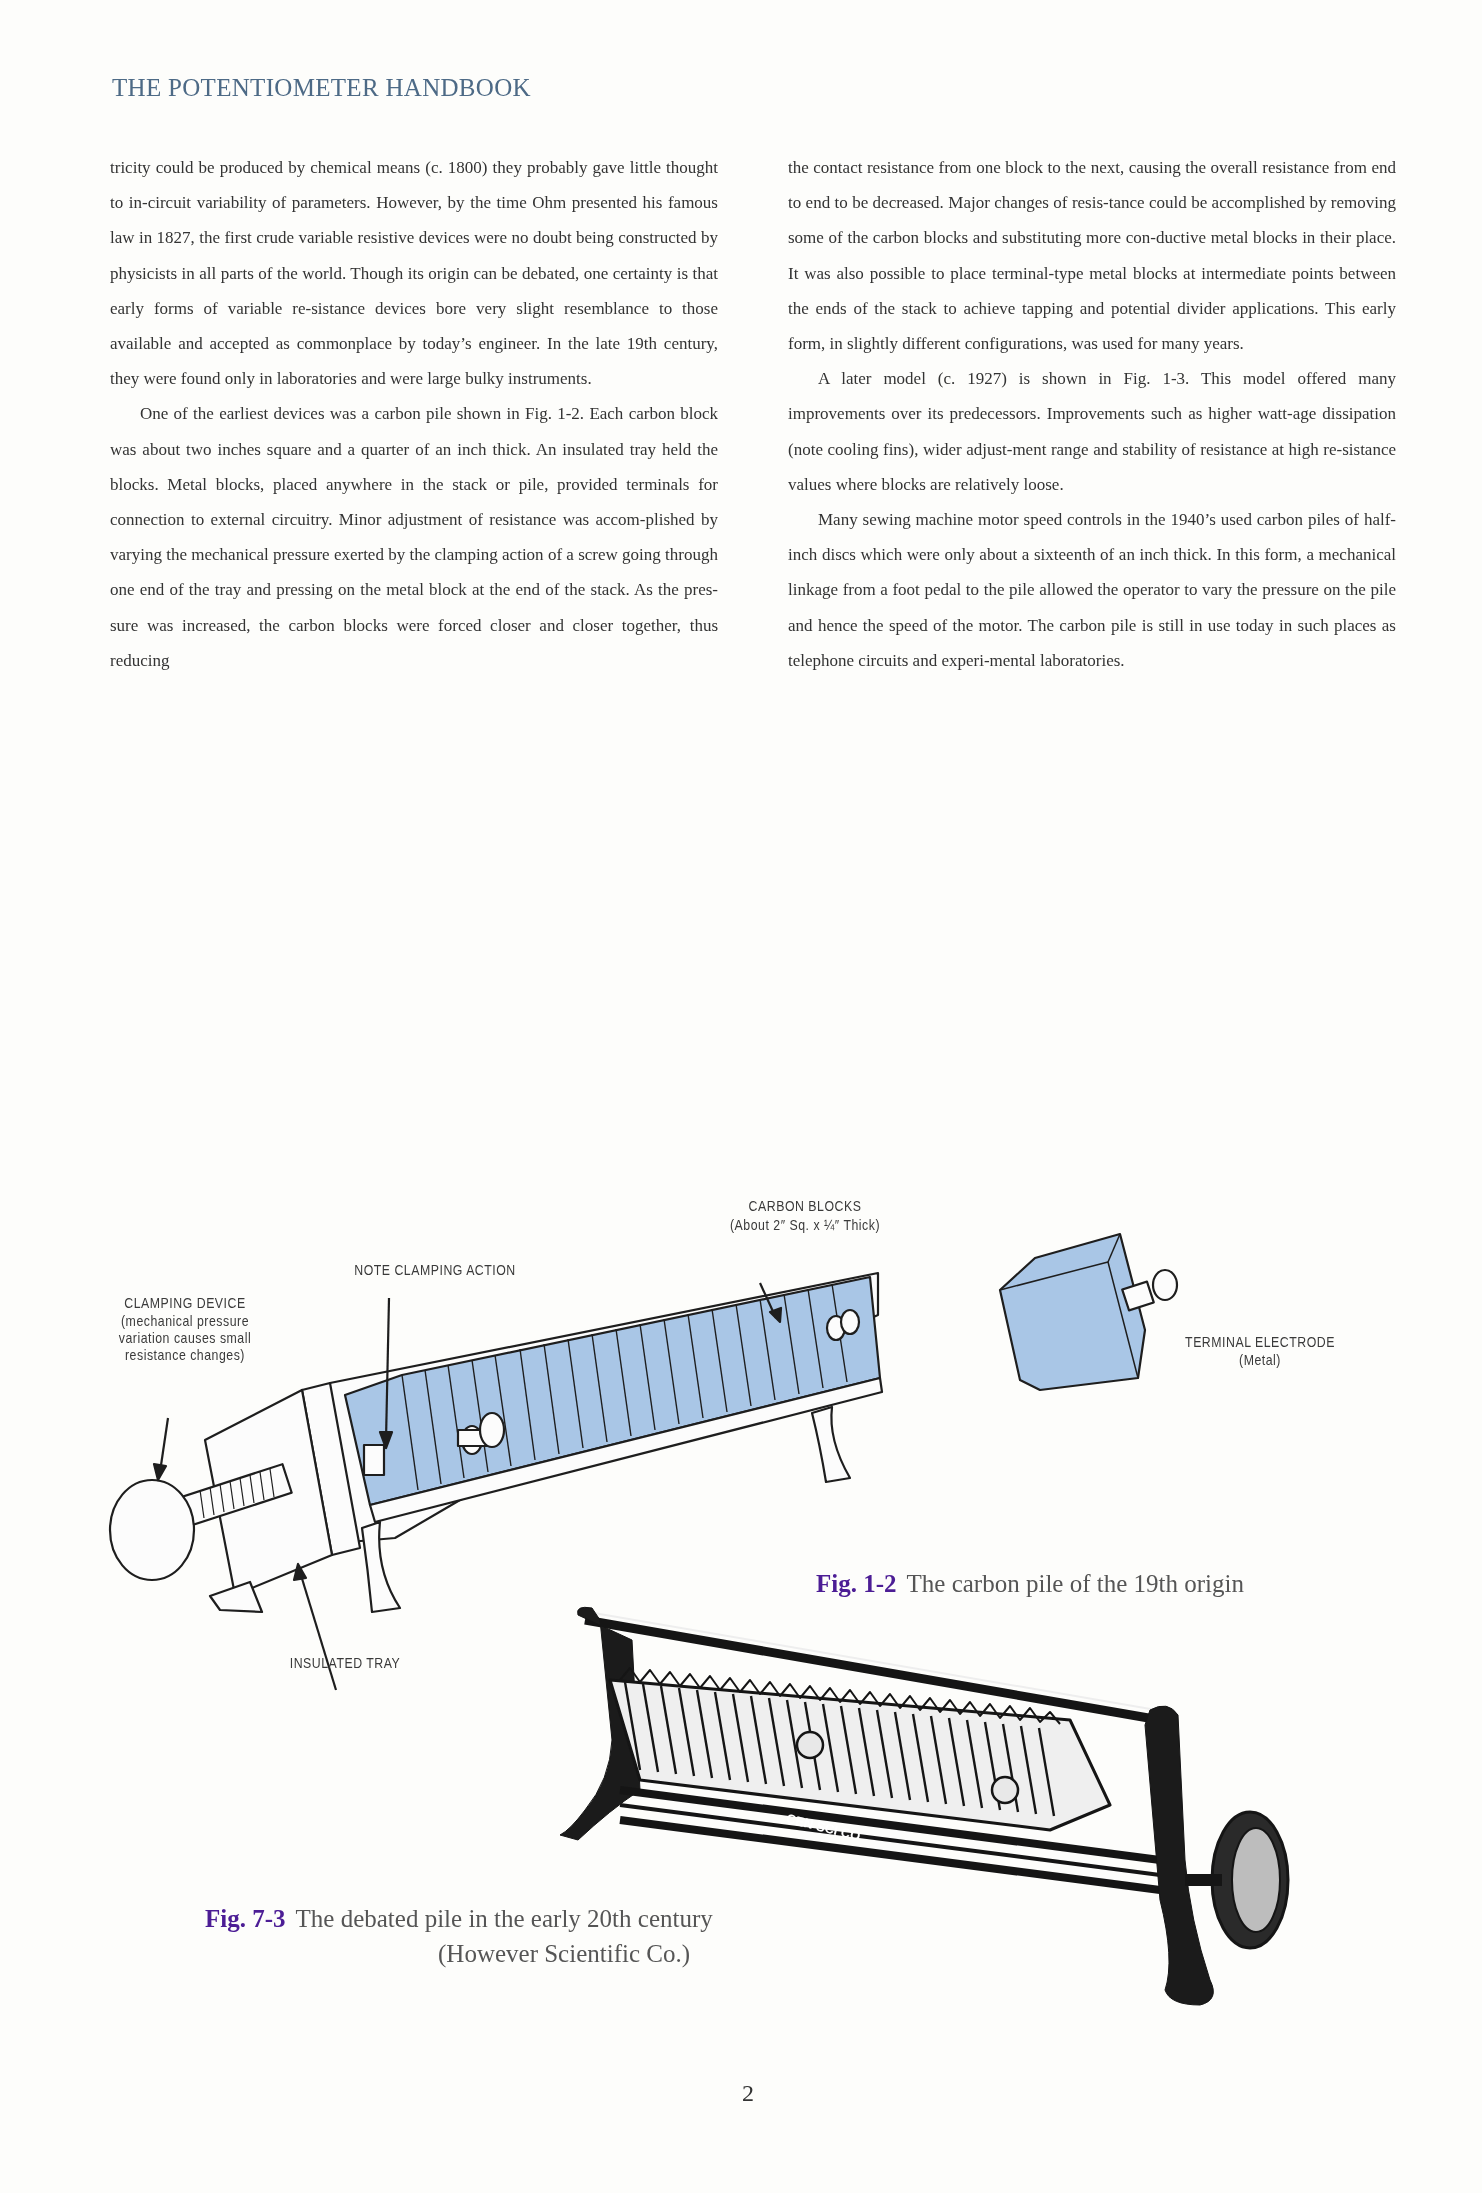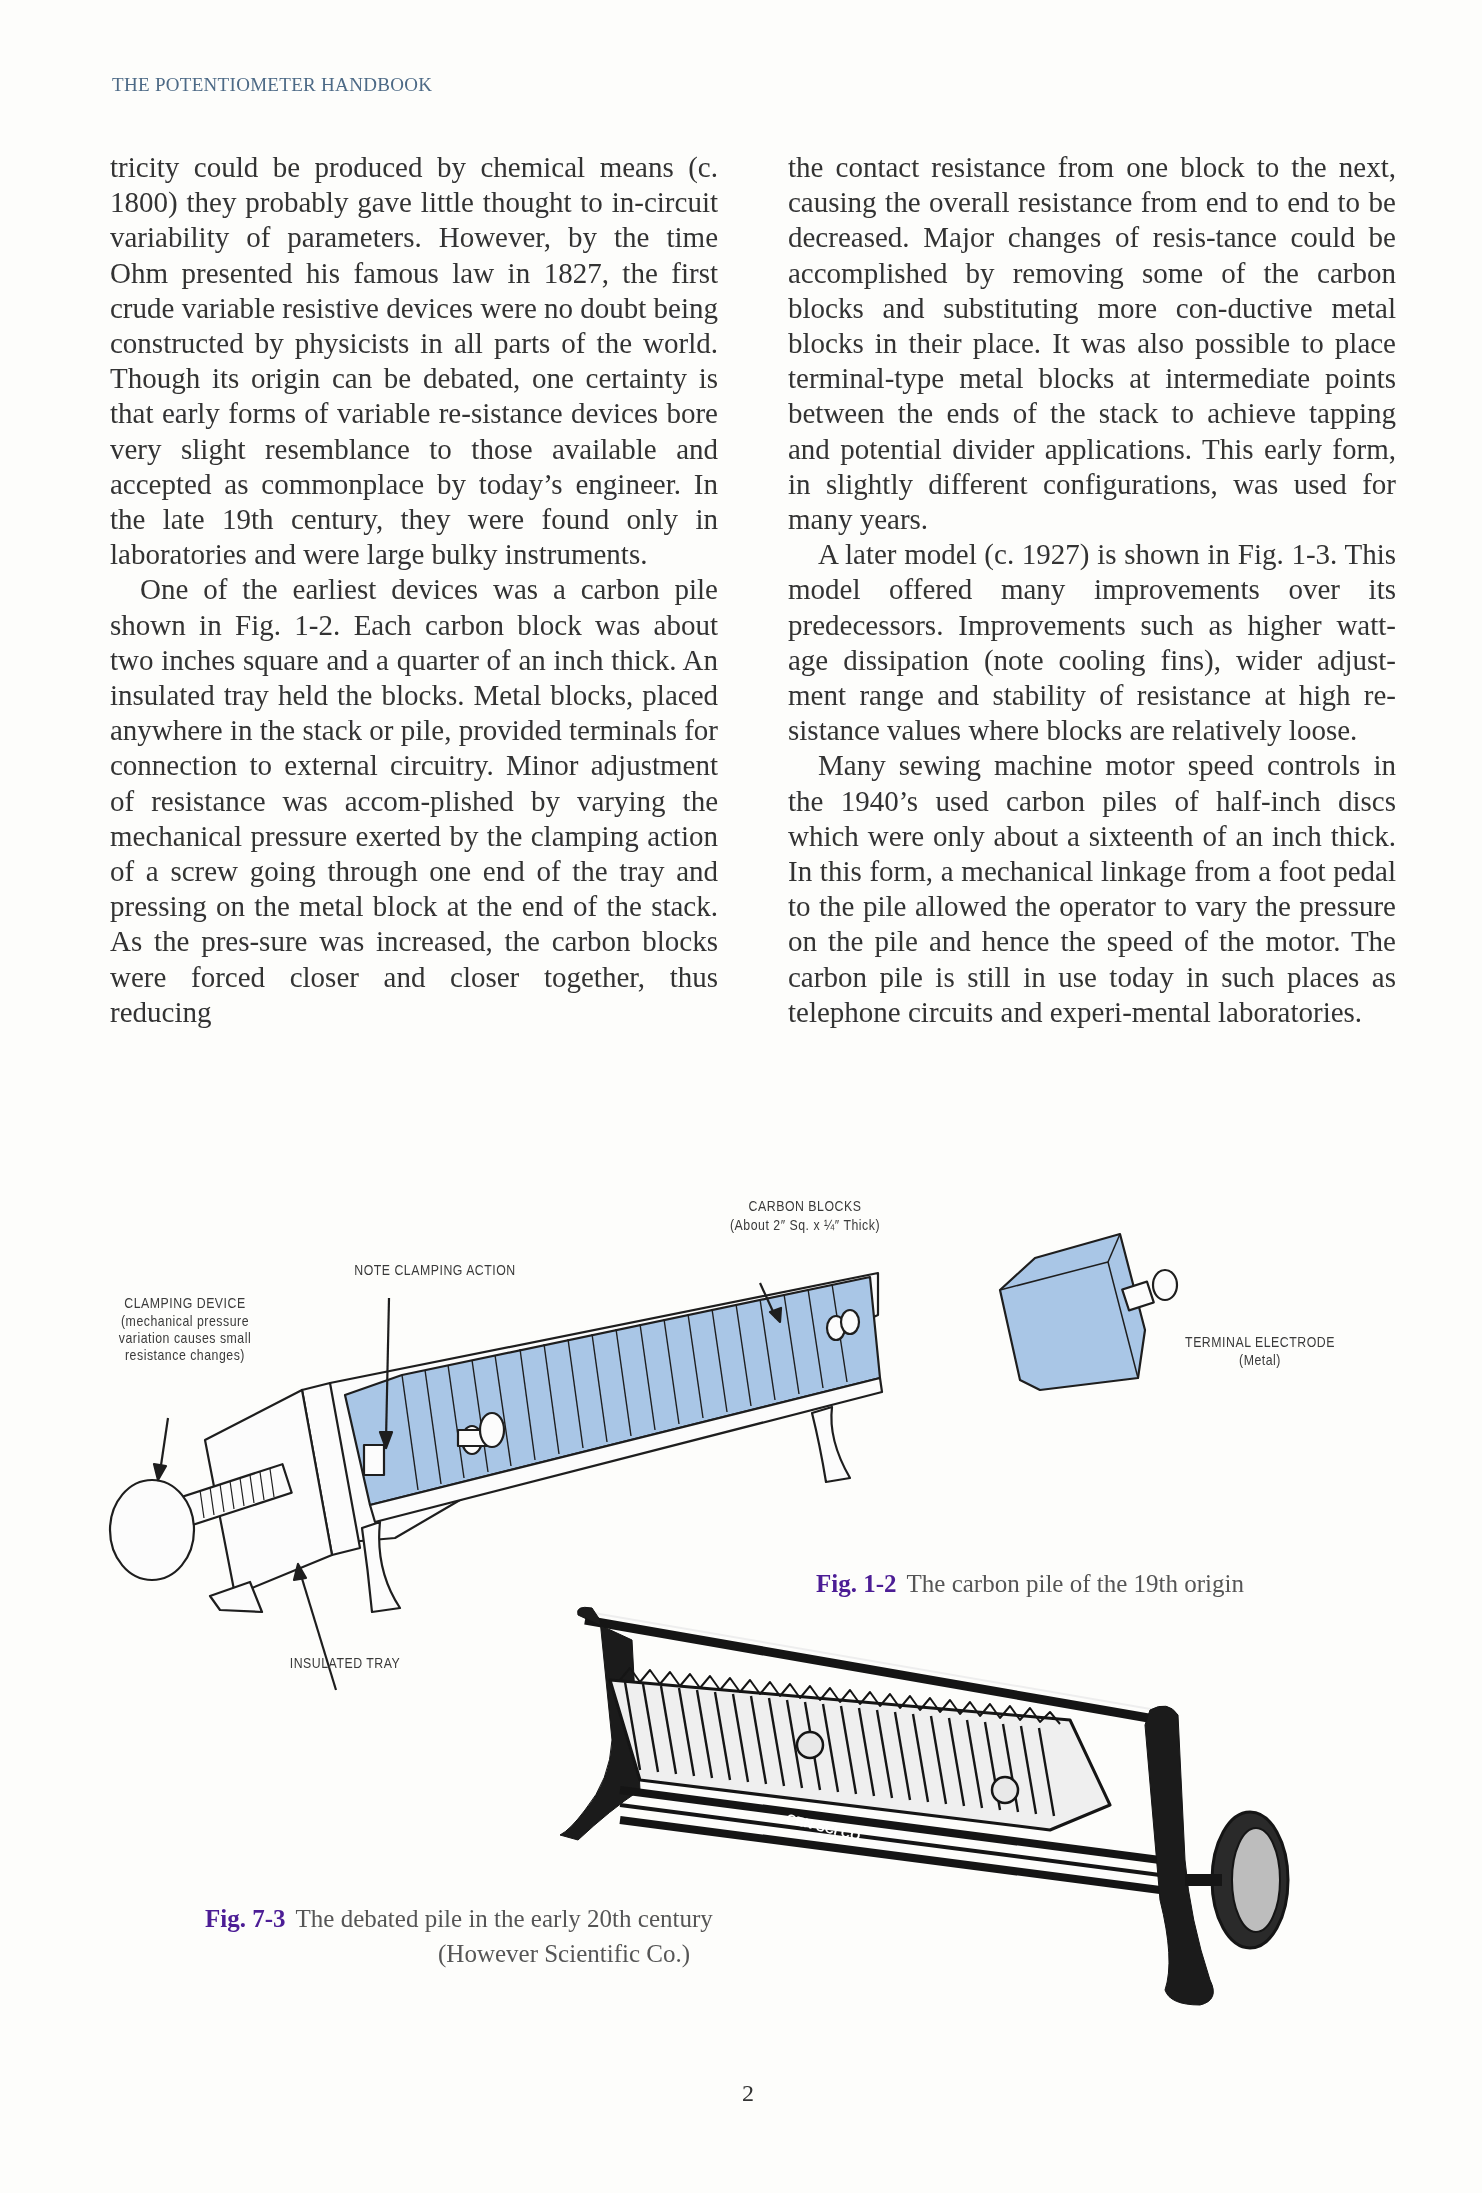--- a/index.html
+++ b/index.html
@@ -1,20 +1,20 @@
 <!DOCTYPE html>
 <html><head>
 <meta charset="utf-8">
 <style>
   html, body { margin:0; padding:0; background:#fdfdfb; }
   body { width:1482px; height:2193px; position:relative; overflow:hidden;
          font-family:"Liberation Serif","DejaVu Serif",serif; color:#2a2a2a; }
-  .running-head { position:absolute; left:112px; top:74px; font-size:19px; letter-spacing:0.3px;
+  .running-head { position:absolute; left:112px; top:74px; font-size:25px; letter-spacing:0.3px;
                   color:#4d6a86; font-family:"Liberation Serif",serif; }
-  .col { position:absolute; top:150px; width:608px; font-size:29px; line-height:35.2px;
+  .col { position:absolute; top:150px; width:608px; font-size:17px; line-height:35.2px;
          text-align:justify; color:#333; }
   .col.left { left:110px; }
   .col.right { left:788px; }
   .col p { margin:0; }
   .col p.indent { text-indent:30px; }
   .fig { position:absolute; }
   .lbl { position:absolute; font-family:"Liberation Sans","DejaVu Sans",sans-serif; font-size:14.5px;
          color:#3a3a3a; text-align:center; line-height:17px; transform:scaleX(0.85); transform-origin:center top;
          letter-spacing:0.6px; white-space:nowrap; }
   .caption { position:absolute; font-size:25px; color:#555; white-space:nowrap; }

